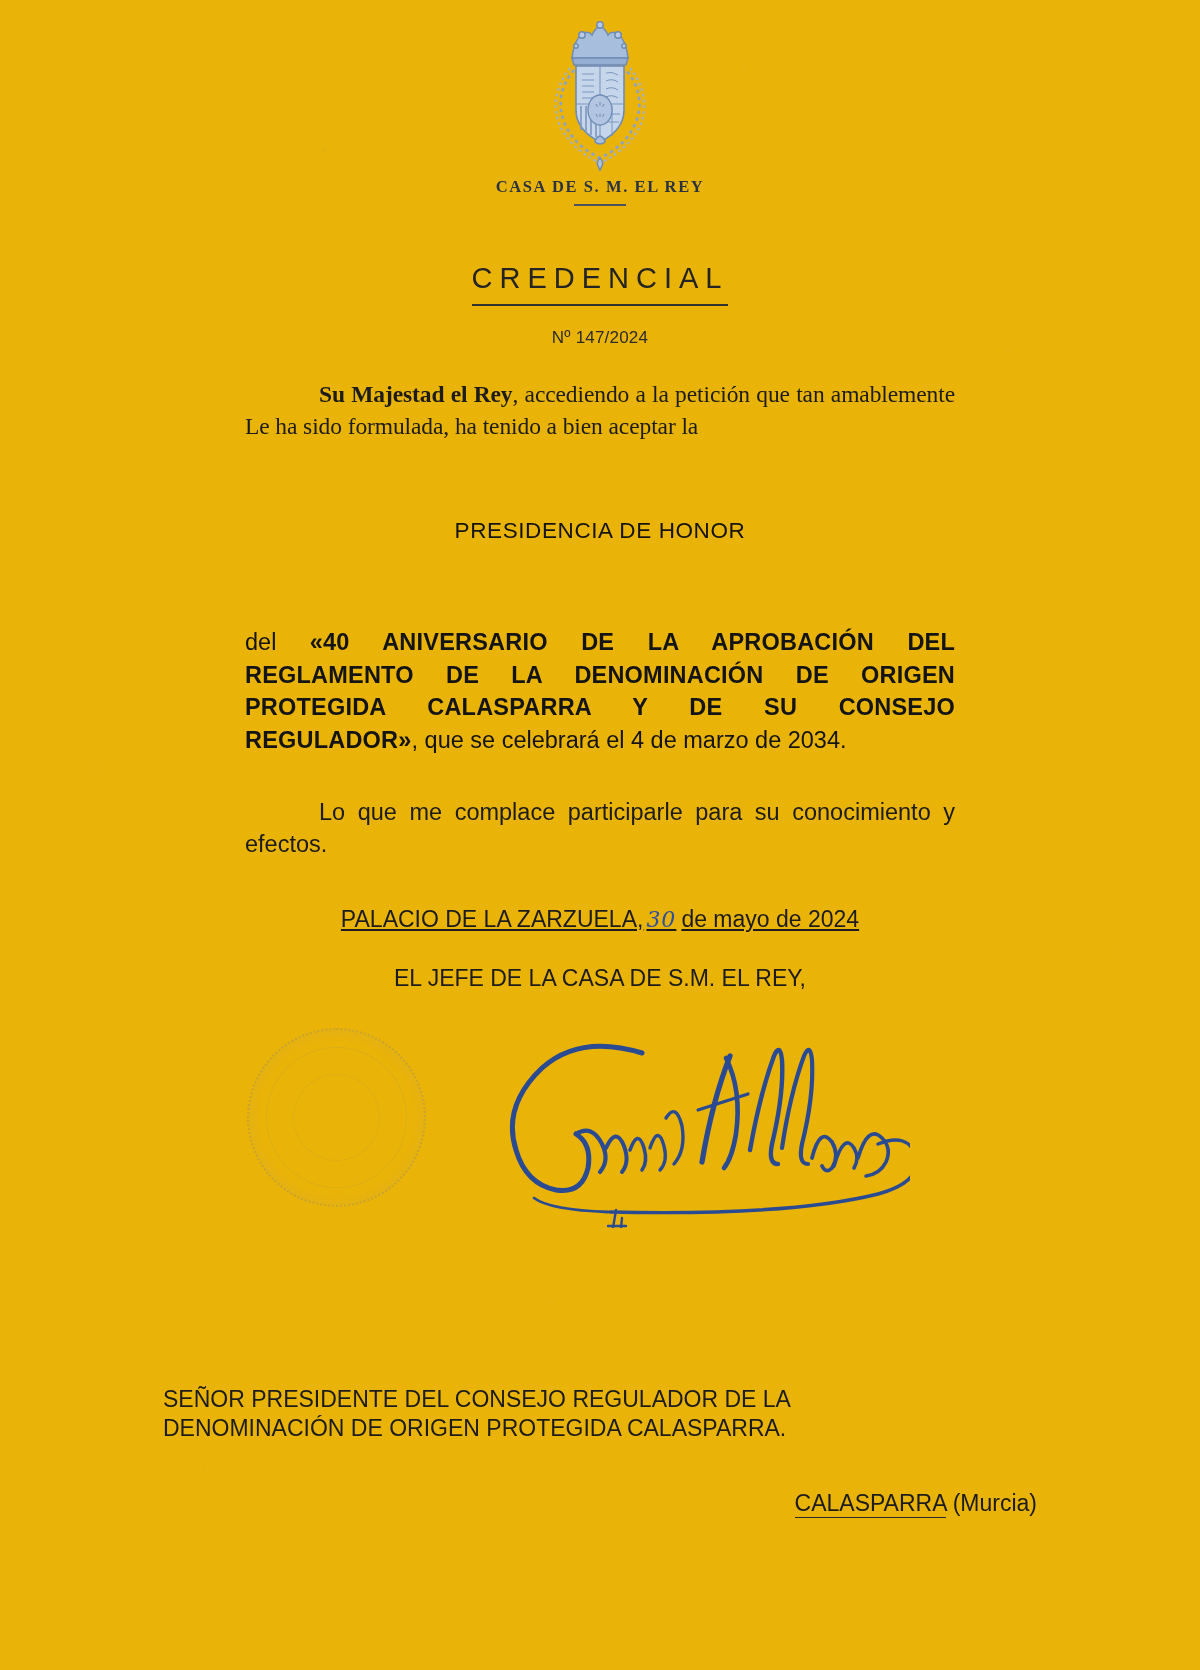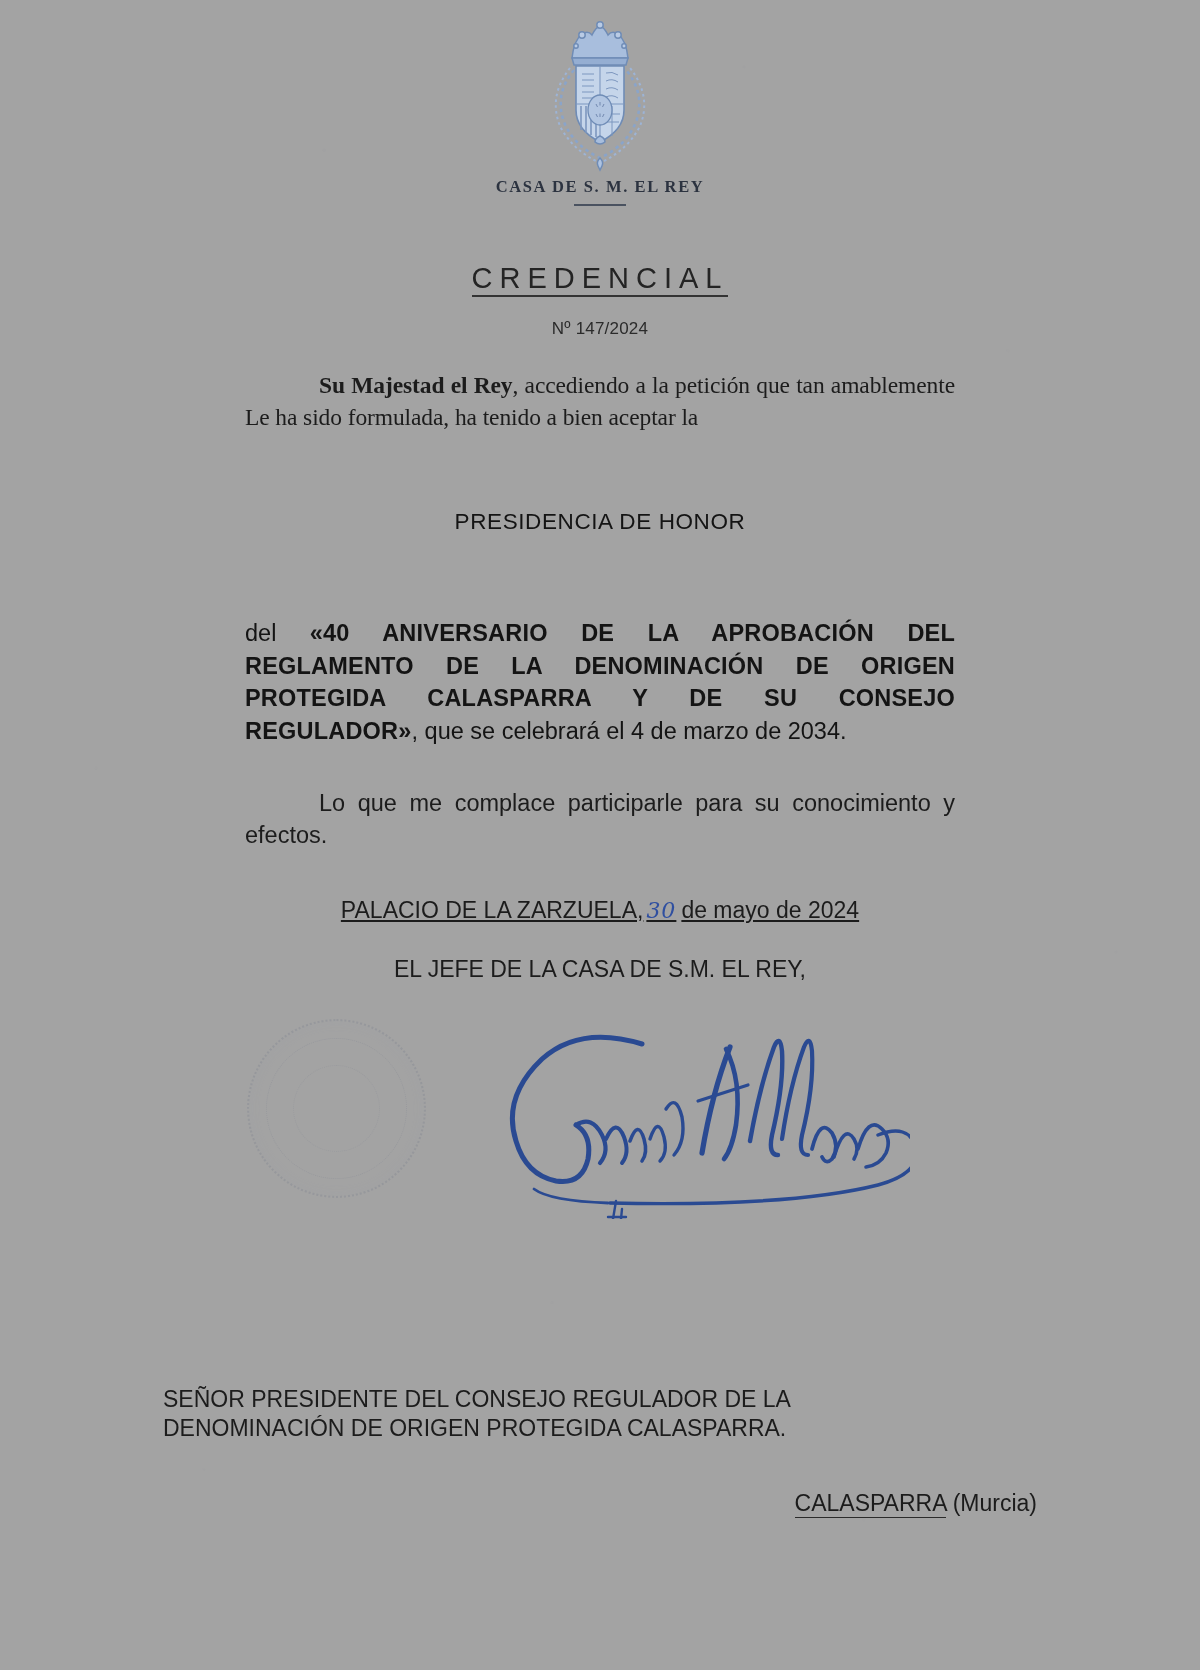--- a/index.html
+++ b/index.html
@@ -13,21 +13,21 @@
     height: 1670px;
     position: relative;
     font-family: "Liberation Sans", sans-serif;
     color: #1a1a1a;
     overflow: hidden;
   }
 
   .page {
     position: absolute;
     inset: 0;
-    background: #a3a3a3;
+    background: #eab308;
   }
 
   
   .scan-noise {
     position: absolute;
     inset: 0;
     pointer-events: none;
     opacity: .5;
     background:
       radial-gradient(circle at 27% 9%, rgba(140,140,150,.16) 0 1.5px, transparent 2px),
@@ -77,21 +77,21 @@
   }
 
   .doc-title {
     text-align: center;
     font-size: 29px;
     font-weight: 400;
     letter-spacing: 7px;
     color: #242424;
     display: inline-block;
     border-bottom: 2.5px solid #333;
-    padding-bottom: 0;
+    padding-bottom: 9px;
   }
   .doc-title-wrap { text-align: center; }
 
   .doc-number {
     text-align: center;
     font-size: 17px;
     margin-top: 22px;
     color: #2b2b2b;
     letter-spacing: .2px;
   }

